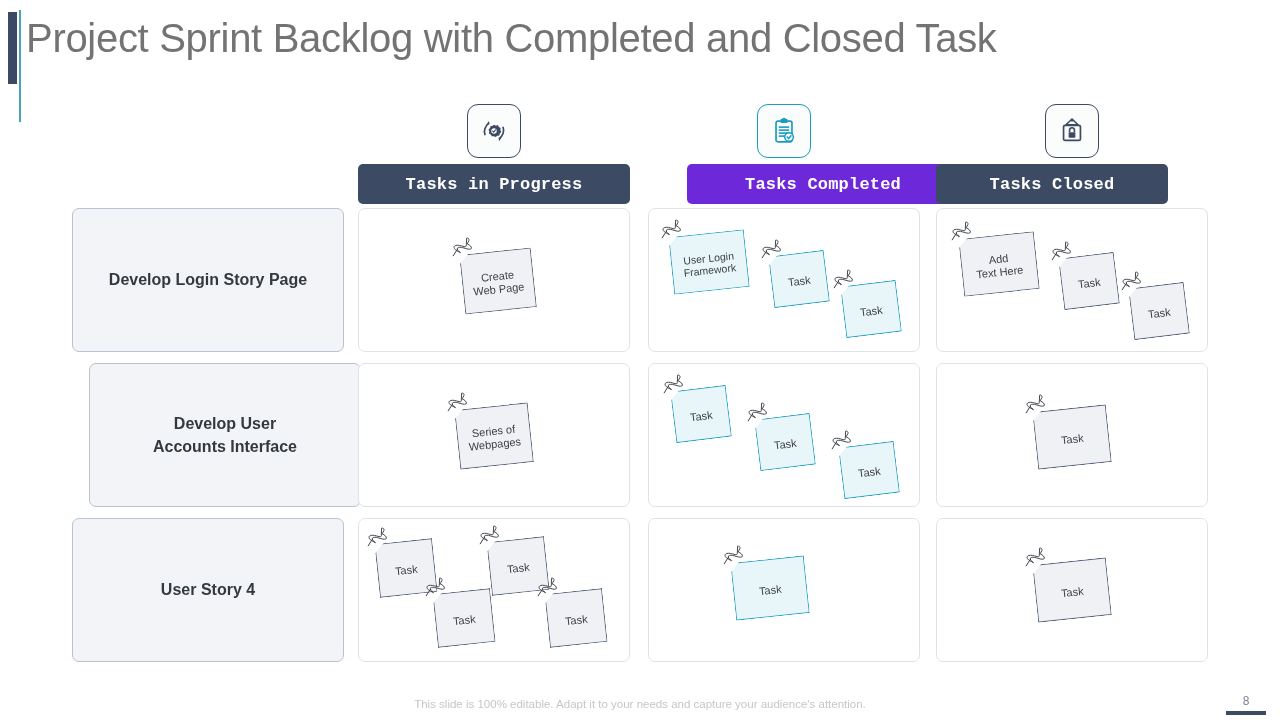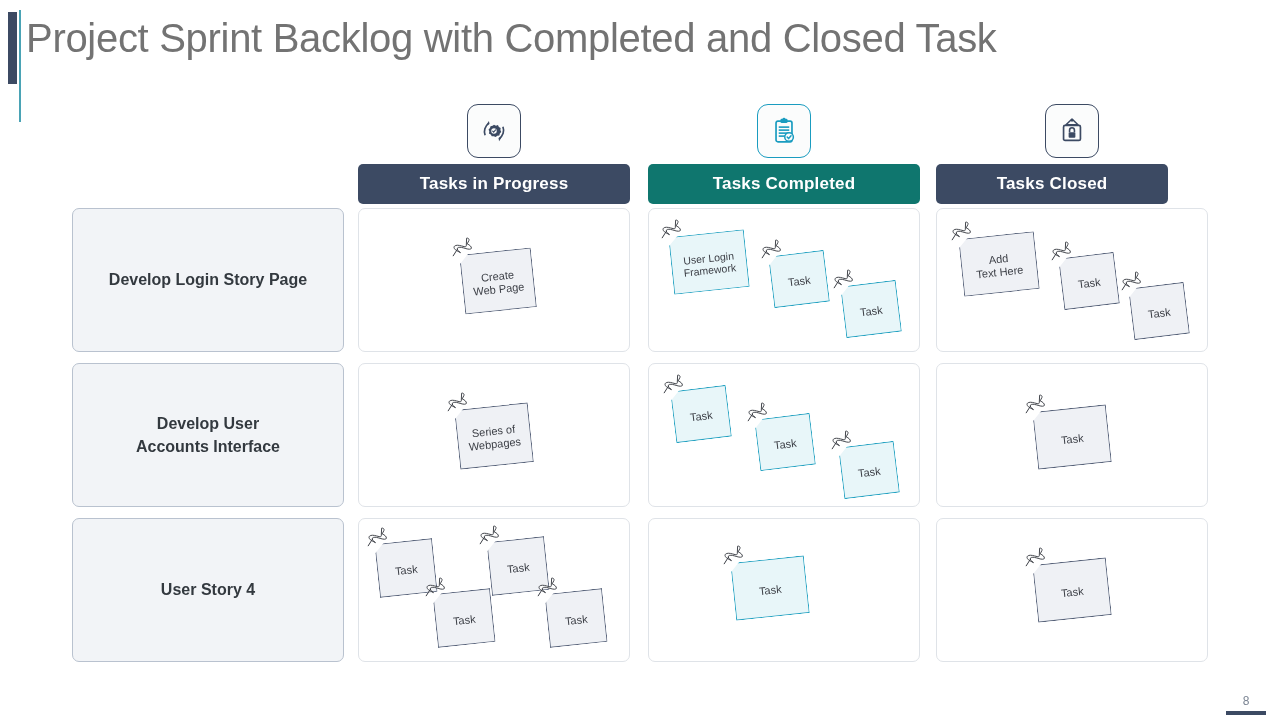--- a/index.html
+++ b/index.html
@@ -36,23 +36,24 @@
   .icon-box.navy  { border: 1.6px solid #3c4a63; }
   .icon-box.teal  { border: 1.6px solid #1a9cc0; }
 
   
   .col-head {
     position: absolute; top: 164px; height: 40px;
     border-radius: 5px;
     display: flex; align-items: center; justify-content: center;
     color: #ffffff; font-size: 17px; font-weight: bold;
     letter-spacing: .2px;
+    font-family: Liberation Mono, monospace;
   }
   .col-head.navy { background: #3c4a63; }
-  .col-head.teal { background: #0f766e; }
+  .col-head.teal { background: #6d28d9; margin-left: 39px; }
 
   
   .row-label {
     position: absolute; left: 72px; width: 272px;
     background: #f2f4f7; border: 1px solid #b9c2cf;
     border-radius: 7px;
     display: flex; align-items: center; justify-content: center;
     text-align: center; color: #33393f;
     font-size: 16px; font-weight: bold; line-height: 1.45;
     padding: 0 12px;
@@ -150,21 +151,21 @@
         <span>Tasks Completed</span>
       </div>
       <div class="col-head navy" style="left: 936px; width: 232px;">
         <span>Tasks Closed</span>
       </div>
     </div>
   <div id="rows-layer">
       <div class="row-label" style="top: 208px; height: 144px;">
         <span>Develop Login Story Page</span>
       </div>
-      <div class="row-label" style="top: 363px; height: 144px;">
+      <div class="row-label" style="top: 363px; height: 144px; margin-left: 17px;">
         <span>Develop User<br>Accounts Interface</span>
       </div>
       <div class="row-label" style="top: 518px; height: 144px;">
         <span>User Story 4</span>
       </div>
     </div>
   <div id="cells-layer">
       <div class="cell" style="left: 358px; top: 208px; width: 272px; height: 144px;">
         <div class="note gray" style="left: 103px; top: 42px; width: 72px; height: 60px; font-size: 11px; transform: rotate(-6deg);">
           <span>Create<br>Web Page</span>
@@ -304,16 +305,17 @@
         <div class="note gray" style="left: 98px; top: 42px; width: 74px; height: 58px; font-size: 11px; transform: rotate(-6deg);">
           <span>Task</span>
         </div>
         <svg viewBox="0 0 26 28" class="pin" style="left: 87px; top: 27px;">
           <path d="M15.6 2.2 C16.9 1.6 18.6 3.1 17.9 4.5 L16.2 7.9 C18.7 8.9 20.6 10.7 20.4 12.2 C20.2 13.6 17.6 13.4 14.9 12.6 L12.2 11.8 C10 11.2 7.6 10.9 6.6 11.9 C5.6 13 7.0 15.2 9.5 16.6 L6.1 14.9 C3.3 13.4 2.3 11.3 3.6 10.1 C4.9 8.9 7.8 9.1 10.4 9.9 L13.1 10.6 C14.5 10.9 15.4 10.6 15.3 9.7 L15.6 2.2 Z" fill="#ffffff" stroke="#3c3f46" stroke-width="0.95" stroke-linejoin="round"></path>
           <path d="M6.4 13.2 L2.2 19.8" stroke="#3c3f46" stroke-width="1" fill="none" stroke-linecap="round"></path>
         </svg>
       </div>
     </div>
 
+  <div class="footer-note">This slide is 100% editable. Adapt it to your needs and capture your audience's attention.</div>
   <div class="page-num">8</div>
   <div class="page-underline"></div>
 
 </div>
 
 </body></html>

